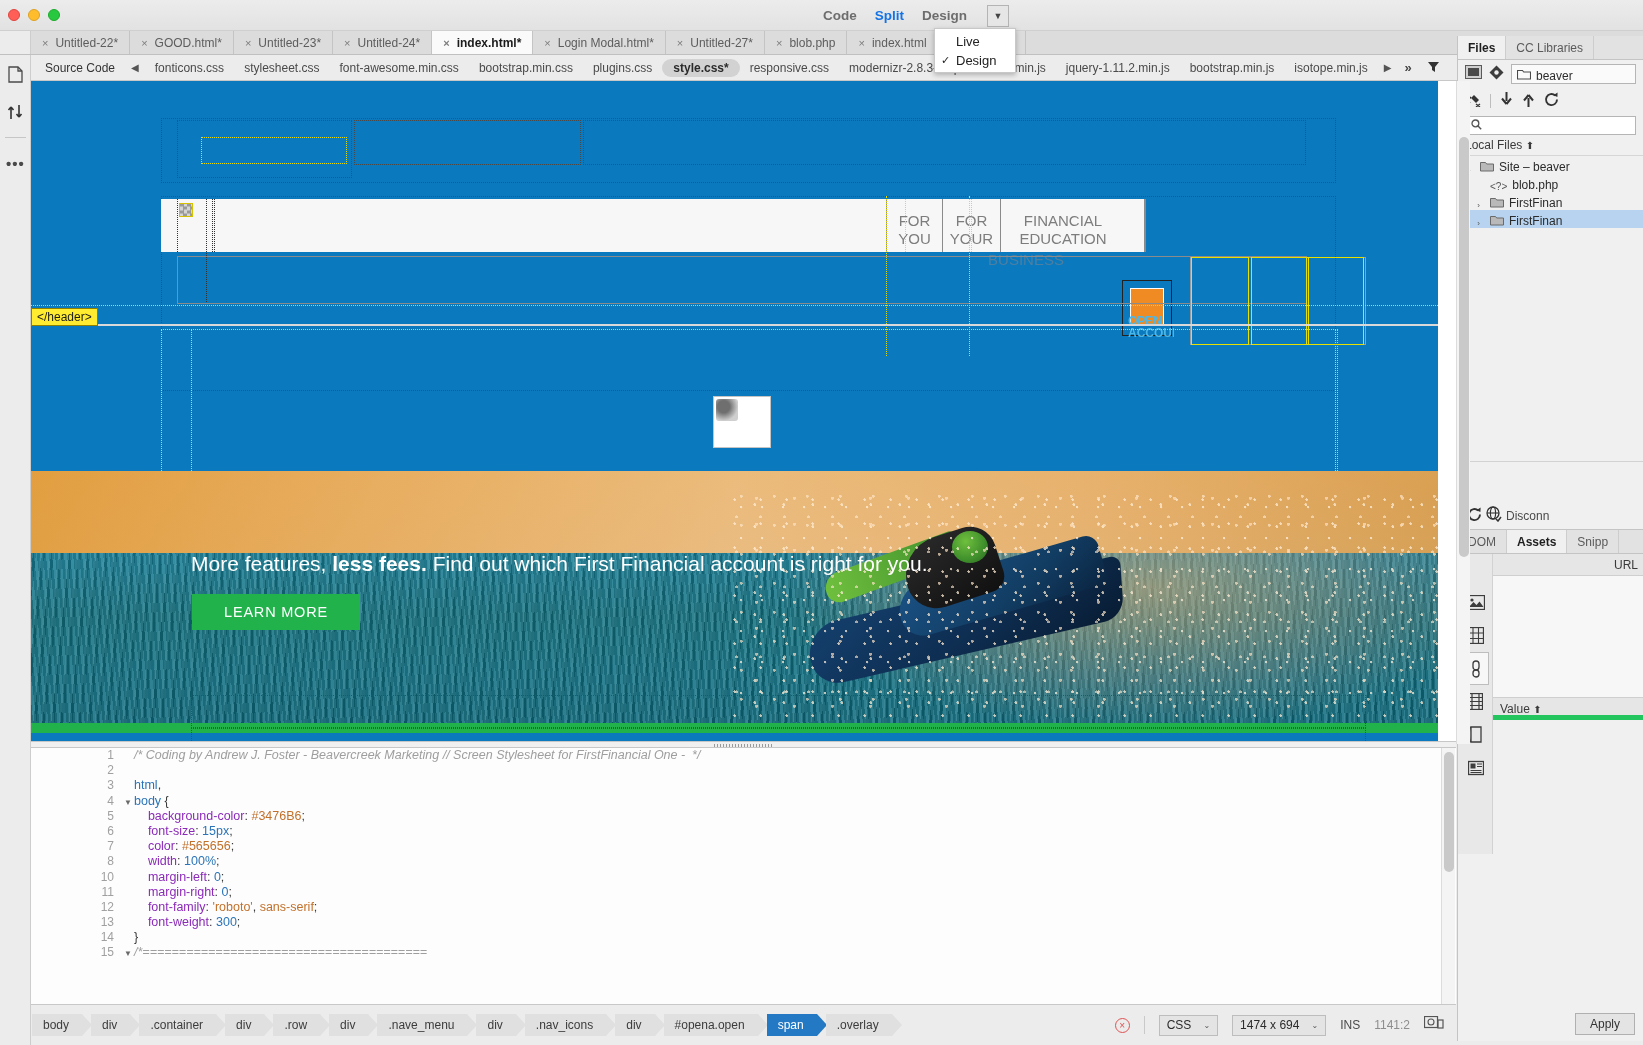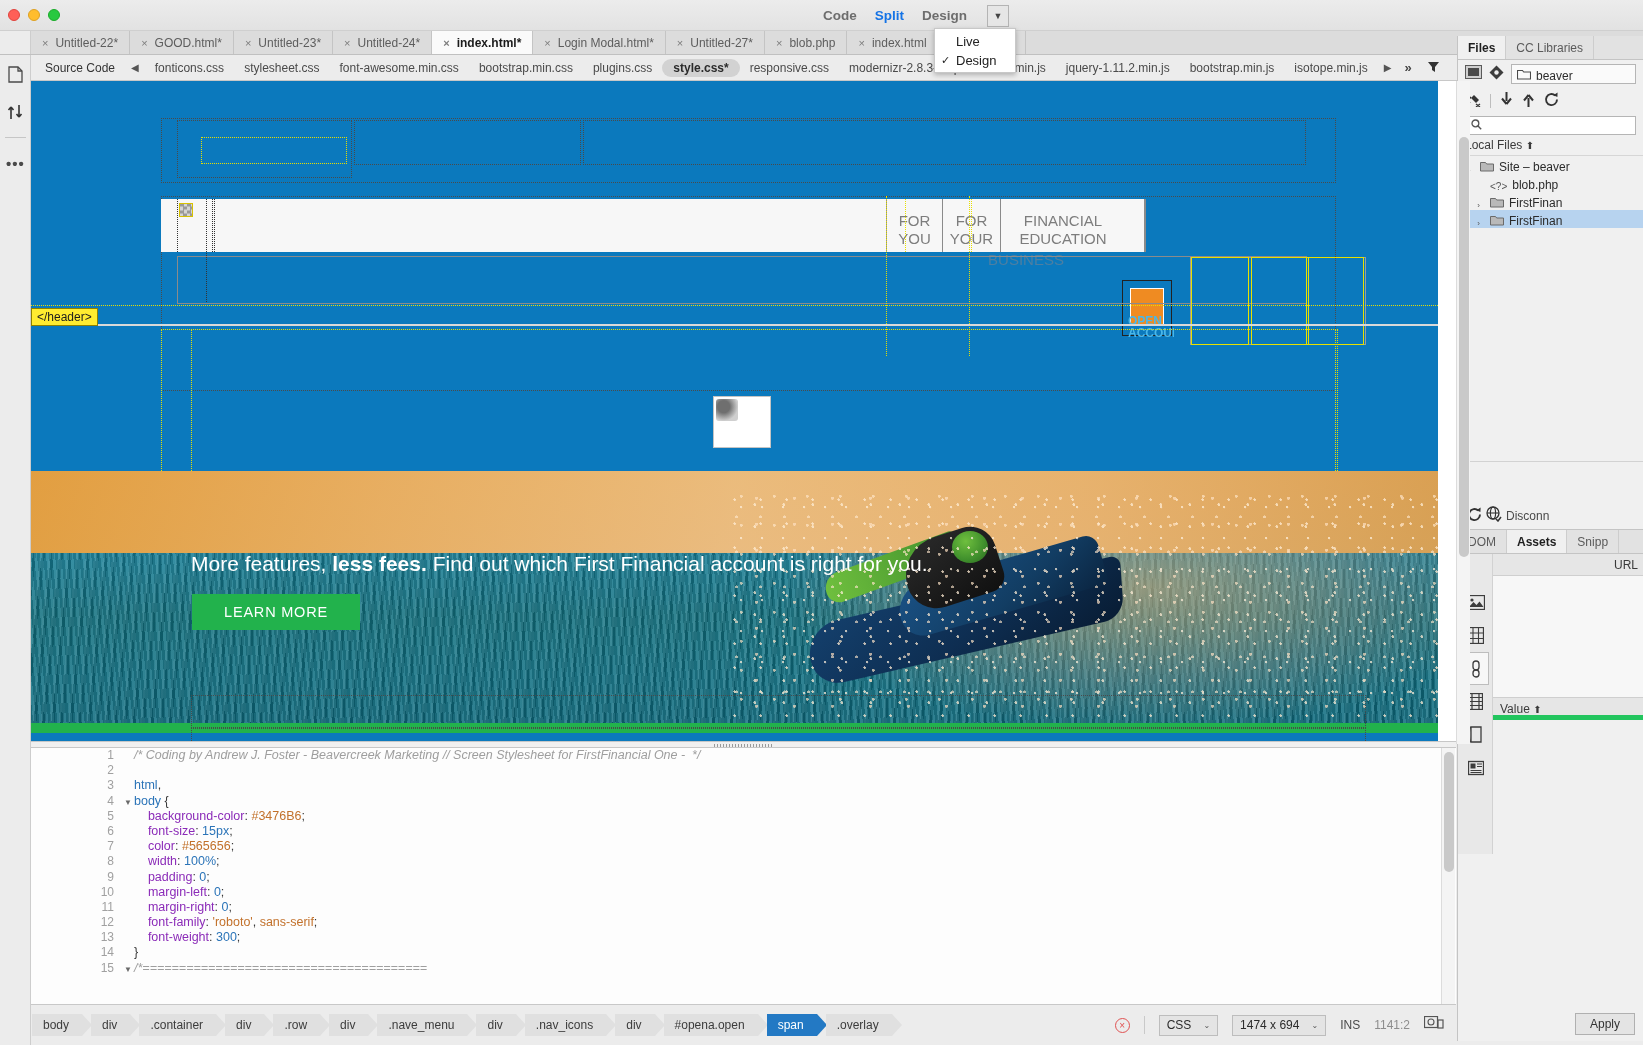--- a/index.html
+++ b/index.html
@@ -621,21 +621,20 @@
 <div id="codewrap">
   <div id="codepane">
       <div class="cline"><span class="ln">1</span><span class="fold"></span><span class="c-comment">/* Coding by Andrew J. Foster - Beavercreek Marketing // Screen Stylesheet for FirstFinancial One -  */</span></div>
       <div class="cline"><span class="ln">2</span><span class="fold"></span></div>
       <div class="cline"><span class="ln">3</span><span class="fold"></span><span class="c-tag">html</span><span class="c-punct">,</span></div>
       <div class="cline"><span class="ln">4</span><span class="fold">▼</span><span class="c-tag">body</span><span class="c-punct"> {</span></div>
       <div class="cline"><span class="ln">5</span><span class="fold"></span><span class="c-prop">    background-color</span><span class="c-punct">: </span><span class="c-val">#3476B6</span><span class="c-punct">;</span></div>
       <div class="cline"><span class="ln">6</span><span class="fold"></span><span class="c-prop">    font-size</span><span class="c-punct">: </span><span class="c-num">15px</span><span class="c-punct">;</span></div>
       <div class="cline"><span class="ln">7</span><span class="fold"></span><span class="c-prop">    color</span><span class="c-punct">: </span><span class="c-val">#565656</span><span class="c-punct">;</span></div>
       <div class="cline"><span class="ln">8</span><span class="fold"></span><span class="c-prop">    width</span><span class="c-punct">: </span><span class="c-num">100%</span><span class="c-punct">;</span></div>
-      <div class="cline"><span class="ln">9</span><span class="fold"></span><span class="c-prop">    padding</span><span class="c-punct">: </span><span class="c-num">0</span><span class="c-punct">;</span></div>
       <div class="cline"><span class="ln">10</span><span class="fold"></span><span class="c-prop">    margin-left</span><span class="c-punct">: </span><span class="c-num">0</span><span class="c-punct">;</span></div>
       <div class="cline"><span class="ln">11</span><span class="fold"></span><span class="c-prop">    margin-right</span><span class="c-punct">: </span><span class="c-num">0</span><span class="c-punct">;</span></div>
       <div class="cline"><span class="ln">12</span><span class="fold"></span><span class="c-prop">    font-family</span><span class="c-punct">: </span><span class="c-val">'roboto'</span><span class="c-punct">, </span><span class="c-val">sans-serif</span><span class="c-punct">;</span></div>
       <div class="cline"><span class="ln">13</span><span class="fold"></span><span class="c-prop">    font-weight</span><span class="c-punct">: </span><span class="c-num">300</span><span class="c-punct">;</span></div>
       <div class="cline"><span class="ln">14</span><span class="fold"></span><span class="c-punct">}</span></div>
       <div class="cline"><span class="ln">15</span><span class="fold">▼</span><span class="c-comment">/*=======================================</span></div>
     </div>
 </div>
 <div id="code-scroll">
   <div id="code-thumb"></div>

